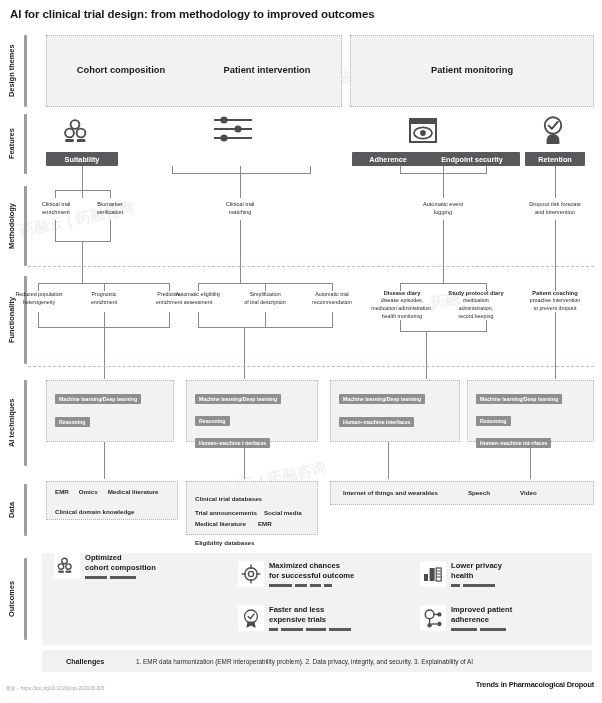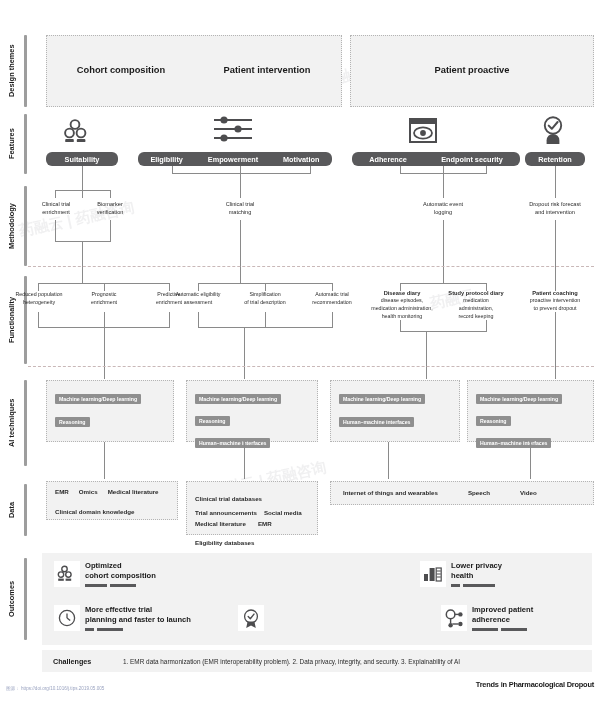--- a/index.html
+++ b/index.html
@@ -19,21 +19,21 @@
   .rowbar{background:#9d9d9d;width:2.5px;border-radius:1px;}
 
   
   .dotbox{border:1px dotted #b4b4b4;background:#f2f2f2;}
 
   
   .theme{font-size:9.3px;font-weight:bold;color:#1a1a1a;text-align:center;}
 
   
   .featbar{background:#59595b;display:flex;align-items:center;
-           justify-content:space-around;height:14px;border-radius:6px;}
+           justify-content:space-around;height:14px;border-radius:1px;}
   .featbar span{color:#ffffff;font-size:7.3px;font-weight:bold;white-space:nowrap;}
 
   
   .ln{background:#8a8a8a;position:absolute;}
   .vl{width:1px;}
   .hl{height:1px;}
 
   
   .node{font-size:5.6px;line-height:1.5;text-align:center;color:#2b2b2b;}
 
@@ -55,21 +55,21 @@
   .oc{position:absolute;display:flex;gap:5px;align-items:flex-start;}
   .ocicon{width:26px;height:26px;background:#ffffff;flex:0 0 26px;
           display:flex;align-items:center;justify-content:center;}
   .octxt{font-size:7.6px;font-weight:bold;line-height:1.33;color:#1a1a1a;}
   .bars{display:flex;gap:3px;margin-top:3px;}
   .bars i{display:block;height:2.6px;background:#59595b;}
 
   
   #challenges{left:42px;top:650px;width:550px;height:22px;background:#f2f2f2;
               display:flex;align-items:center;}
-  #chLabel{font-size:7.2px;font-weight:bold;margin-left:11px;width:70px;color:#1a1a1a;}
+  #chLabel{font-size:7.2px;font-weight:bold;margin-left:24px;width:70px;color:#1a1a1a;}
   #chText{font-size:6.4px;color:#2b2b2b;}
 
   
   #journal{right:8px;top:680px;font-size:7.4px;font-weight:bold;color:#1a1a1a;
            letter-spacing:-0.2px;}
   #credit{left:6px;top:686px;font-size:4.6px;color:#9aa3c0;white-space:nowrap;}
 
   
   .wm{position:absolute;color:rgba(120,120,130,.11);font-size:15px;font-weight:bold;
       transform:rotate(-12deg);pointer-events:none;white-space:nowrap;}
@@ -78,20 +78,21 @@
 <body>
 
 <div id="stage">
 
   <div class="wm" style="left:18px;top:210px;">药融云 | 药融咨询</div>
   <div class="wm" style="left:320px;top:60px;">药融云 | 药融咨询</div>
   <div class="wm" style="left:210px;top:470px;">药融云 | 药融咨询</div>
   <div class="wm" style="left:430px;top:290px;">药融云</div>
   <div class="wm" style="left:60px;top:600px;">药融咨询</div>
 
+  <div class="abs" id="title">AI for clinical trial design: from methodology to improved outcomes</div>
 
   <div class="abs rowlab" style="left:4px;top:33px;width:14px;height:76px;">Design themes</div>
   <div class="abs rowbar" style="left:24px;top:35px;height:72px;"></div>
 
   <div class="abs rowlab" style="left:4px;top:112px;width:14px;height:64px;">Features</div>
   <div class="abs rowbar" style="left:24px;top:114px;height:60px;"></div>
 
   <div class="abs rowlab" style="left:4px;top:184px;width:14px;height:84px;">Methodology</div>
   <div class="abs rowbar" style="left:24px;top:186px;height:80px;"></div>
 
@@ -105,21 +106,21 @@
   <div class="abs rowbar" style="left:24px;top:484px;height:52px;"></div>
 
   <div class="abs rowlab" style="left:4px;top:556px;width:14px;height:86px;">Outcomes</div>
   <div class="abs rowbar" style="left:24px;top:558px;height:82px;"></div>
 
   <div class="abs dotbox" style="left:46px;top:35px;width:296px;height:72px;"></div>
   <div class="abs dotbox" style="left:350px;top:35px;width:244px;height:72px;"></div>
 
   <div class="abs theme" style="left:52px;top:65px;width:138px;">Cohort composition</div>
   <div class="abs theme" style="left:196px;top:65px;width:142px;">Patient intervention</div>
-  <div class="abs theme" style="left:354px;top:65px;width:236px;">Patient proactive</div>
+  <div class="abs theme" style="left:354px;top:65px;width:236px;">Patient monitoring</div>
 
   <div class="abs" style="left:62px;top:118px;width:38px;height:24px;">
     <svg width="38" height="24" viewBox="0 0 38 24">
       <circle cx="13" cy="6.5" r="4.4" fill="none" stroke="#4d4d4f" stroke-width="1.9"></circle>
       <circle cx="7.5" cy="15" r="4.4" fill="none" stroke="#4d4d4f" stroke-width="1.9"></circle>
       <circle cx="19" cy="15" r="4.4" fill="none" stroke="#4d4d4f" stroke-width="1.9"></circle>
       <rect x="3.2" y="21" width="8.6" height="3.2" rx="1" fill="#4d4d4f"></rect>
       <rect x="14.8" y="21" width="8.6" height="3.2" rx="1" fill="#4d4d4f"></rect>
     </svg>
   </div>
@@ -148,25 +149,20 @@
     <svg width="28" height="28" viewBox="0 0 28 28">
       <circle cx="14" cy="9.5" r="8.2" fill="none" stroke="#4d4d4f" stroke-width="1.9"></circle>
       <path d="M9.7 9.6 L12.8 12.8 L18.6 6" fill="none" stroke="#4d4d4f" stroke-width="2" stroke-linecap="round" stroke-linejoin="round"></path>
       <path d="M7.6 28 v-3.6 a6.4 6.4 0 0 1 12.8 0 V28 z" fill="#4d4d4f"></path>
     </svg>
   </div>
 
   <div class="abs featbar" style="left:46px;top:152px;width:72px;">
     <span>Suitability</span>
   </div>
-  <div class="abs featbar" style="left:138px;top:152px;width:194px;">
-    <span>Eligibility</span>
-    <span>Empowerment</span>
-    <span>Motivation</span>
-  </div>
   <div class="abs featbar" style="left:352px;top:152px;width:168px;">
     <span>Adherence</span>
     <span>Endpoint security</span>
   </div>
   <div class="abs featbar" style="left:525px;top:152px;width:60px;">
     <span>Retention</span>
   </div>
 
   <div class="abs ln vl" style="left:82px;top:166px;height:32px;"></div>
 
@@ -358,40 +354,62 @@
   <div class="abs dotbox" style="left:330px;top:481px;width:264px;height:24px;">
     <div style="padding:7px 0 0 12px;display:flex;gap:30px;">
       <span class="dtxt">Internet of things and wearables</span>
       <span class="dtxt">Speech</span>
       <span class="dtxt">Video</span>
     </div>
   </div>
 
   <div class="abs" id="outcomes">
 
-    <div class="oc" style="left:12px;top:8px;">
+    <div class="oc" style="left:12px;top:0;">
       <div class="ocicon">
         <svg width="20" height="18" viewBox="0 0 20 18">
           <circle cx="7.5" cy="4" r="2.7" fill="none" stroke="#4d4d4f" stroke-width="1.4"></circle>
           <circle cx="4" cy="9.6" r="2.7" fill="none" stroke="#4d4d4f" stroke-width="1.4"></circle>
           <circle cx="11.4" cy="9.6" r="2.7" fill="none" stroke="#4d4d4f" stroke-width="1.4"></circle>
           <rect x="1.2" y="13.6" width="5.6" height="2.2" fill="#4d4d4f"></rect>
           <rect x="8.6" y="13.6" width="5.6" height="2.2" fill="#4d4d4f"></rect>
         </svg>
       </div>
       <div>
         <div class="octxt">Optimized</div>
         <div class="octxt">cohort composition</div>
         <div class="bars">
           <i style="width:22px"></i>
             <i style="width:26px"></i>
         </div>
       </div>
     </div>
 
+    <div class="oc" style="left:196px;top:8px;">
+      <div class="ocicon">
+        <svg width="20" height="20" viewBox="0 0 20 20">
+          <circle cx="10" cy="10" r="6.2" fill="none" stroke="#4d4d4f" stroke-width="1.4"></circle>
+          <circle cx="10" cy="10" r="2.6" fill="none" stroke="#4d4d4f" stroke-width="1.4"></circle>
+          <line x1="10" y1="0.6" x2="10" y2="5" stroke="#4d4d4f" stroke-width="1.4"></line>
+          <line x1="10" y1="15" x2="10" y2="19.4" stroke="#4d4d4f" stroke-width="1.4"></line>
+          <line x1="0.6" y1="10" x2="5" y2="10" stroke="#4d4d4f" stroke-width="1.4"></line>
+          <line x1="15" y1="10" x2="19.4" y2="10" stroke="#4d4d4f" stroke-width="1.4"></line>
+        </svg>
+      </div>
+      <div>
+        <div class="octxt">Maximized chances</div>
+        <div class="octxt">for successful outcome</div>
+        <div class="bars">
+          <i style="width:23px"></i>
+            <i style="width:12px"></i>
+            <i style="width:11px"></i>
+            <i style="width:8px"></i>
+        </div>
+      </div>
+    </div>
 
     <div class="oc" style="left:378px;top:8px;">
       <div class="ocicon">
         <svg width="20" height="18" viewBox="0 0 20 18">
           <rect x="1" y="9" width="4" height="7" fill="#4d4d4f"></rect>
           <rect x="6.6" y="3" width="5" height="13" fill="#4d4d4f"></rect>
           <rect x="13.2" y="3" width="5" height="13" fill="none" stroke="#4d4d4f" stroke-width="1.2"></rect>
           <line x1="13.6" y1="6" x2="17.8" y2="6" stroke="#4d4d4f" stroke-width="1"></line>
           <line x1="13.6" y1="9" x2="17.8" y2="9" stroke="#4d4d4f" stroke-width="1"></line>
           <line x1="13.6" y1="12" x2="17.8" y2="12" stroke="#4d4d4f" stroke-width="1"></line>
@@ -400,49 +418,42 @@
       <div>
         <div class="octxt">Lower privacy</div>
         <div class="octxt">health</div>
         <div class="bars">
           <i style="width:9px"></i>
             <i style="width:32px"></i>
         </div>
       </div>
     </div>
 
-    <div class="oc" style="left:12px;top:52px;">
-      <div class="ocicon">
-        <svg width="20" height="20" viewBox="0 0 20 20">
-          <circle cx="10" cy="10" r="7.6" fill="none" stroke="#4d4d4f" stroke-width="1.3"></circle>
-          <line x1="10" y1="10" x2="10" y2="5.4" stroke="#4d4d4f" stroke-width="1.3"></line>
-          <line x1="10" y1="10" x2="13.2" y2="12.6" stroke="#4d4d4f" stroke-width="1.3"></line>
-        </svg>
-      </div>
-      <div>
-        <div class="octxt">More effective trial</div>
-        <div class="octxt">planning and faster to launch</div>
-        <div class="bars">
-          <i style="width:9px"></i>
-            <i style="width:26px"></i>
-        </div>
-      </div>
-    </div>
 
     <div class="oc" style="left:196px;top:52px;">
       <div class="ocicon">
         <svg width="20" height="21" viewBox="0 0 20 21">
           <circle cx="10" cy="8.4" r="6.4" fill="none" stroke="#4d4d4f" stroke-width="1.3"></circle>
           <path d="M7.2 8.6 L9.3 10.7 L13 6.1" fill="none" stroke="#4d4d4f" stroke-width="1.4" stroke-linecap="round" stroke-linejoin="round"></path>
           <path d="M6.6 13.4 L5.2 20 L10 17.6 L14.8 20 L13.4 13.4 z" fill="#4d4d4f"></path>
         </svg>
       </div>
-    </div>
-
-    <div class="oc" style="left:399px;top:52px;">
+      <div>
+        <div class="octxt">Faster and less</div>
+        <div class="octxt">expensive trials</div>
+        <div class="bars">
+          <i style="width:9px"></i>
+            <i style="width:22px"></i>
+            <i style="width:20px"></i>
+            <i style="width:22px"></i>
+        </div>
+      </div>
+    </div>
+
+    <div class="oc" style="left:378px;top:52px;">
       <div class="ocicon">
         <svg width="20" height="20" viewBox="0 0 20 20">
           <circle cx="6.6" cy="6.4" r="4.3" fill="none" stroke="#4d4d4f" stroke-width="1.5"></circle>
           <circle cx="16.4" cy="6.4" r="2.2" fill="#4d4d4f"></circle>
           <circle cx="16.4" cy="16" r="2.2" fill="#4d4d4f"></circle>
           <circle cx="6.6" cy="17.2" r="2.2" fill="#4d4d4f"></circle>
           <line x1="10.7" y1="6.4" x2="15" y2="6.4" stroke="#4d4d4f" stroke-width="1.4"></line>
           <line x1="6.6" y1="10.7" x2="6.6" y2="15.2" stroke="#4d4d4f" stroke-width="1.4"></line>
           <line x1="8.4" y1="16" x2="14.4" y2="16" stroke="#4d4d4f" stroke-width="1.4"></line>
         </svg>

